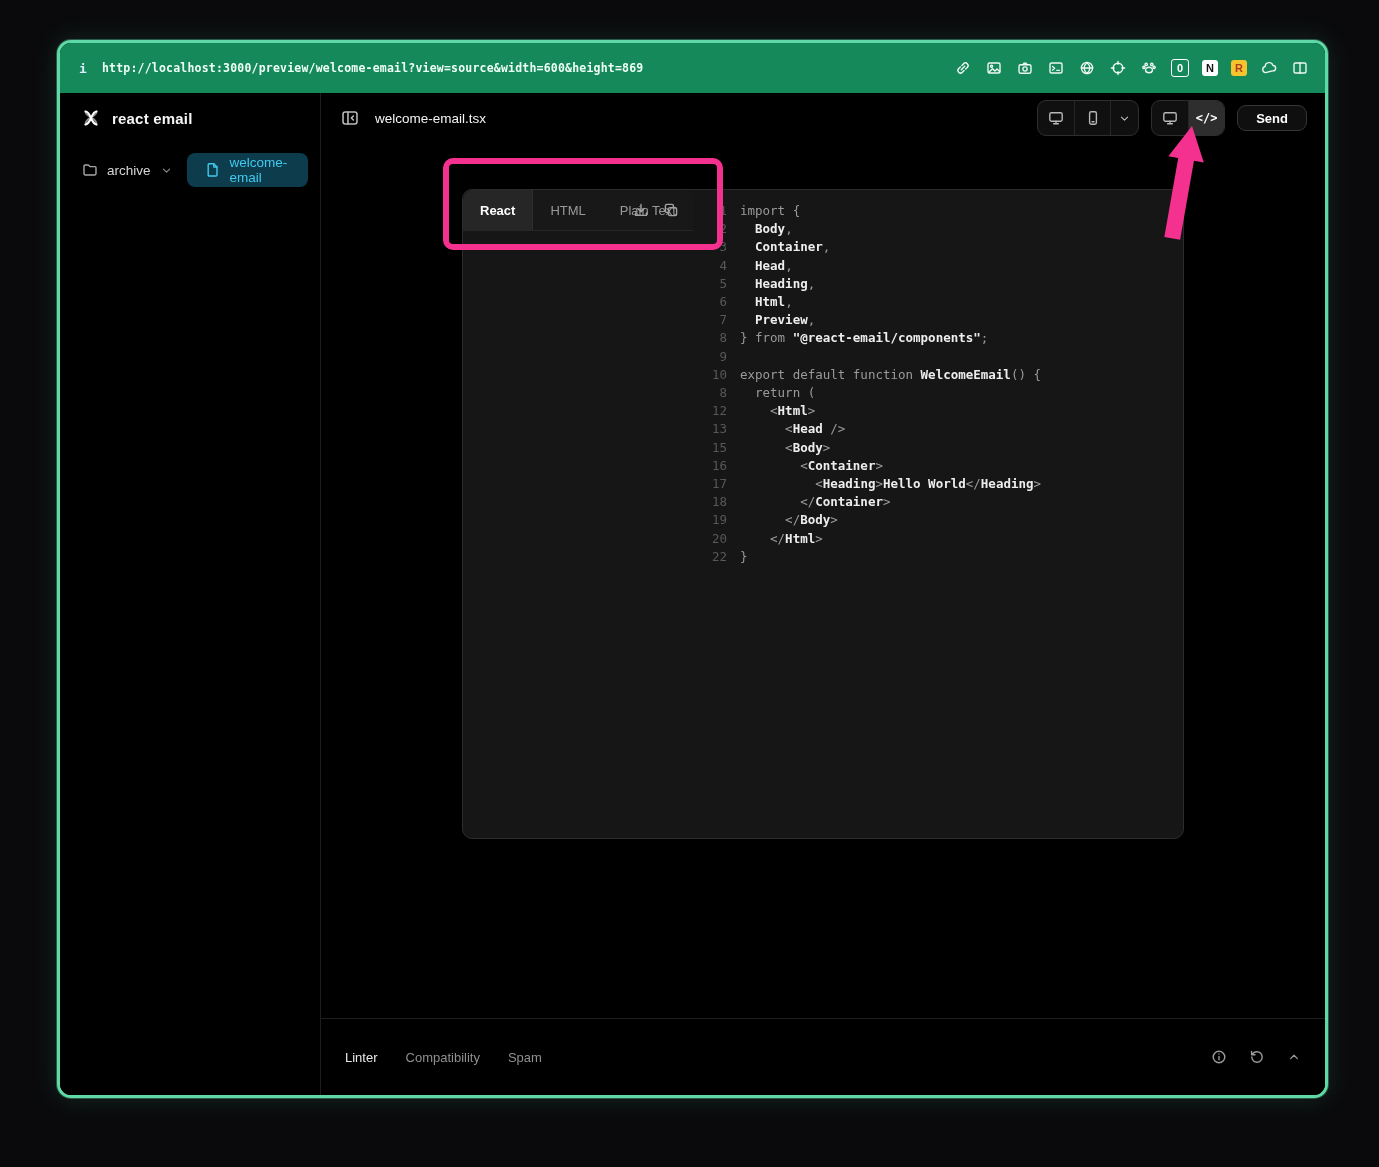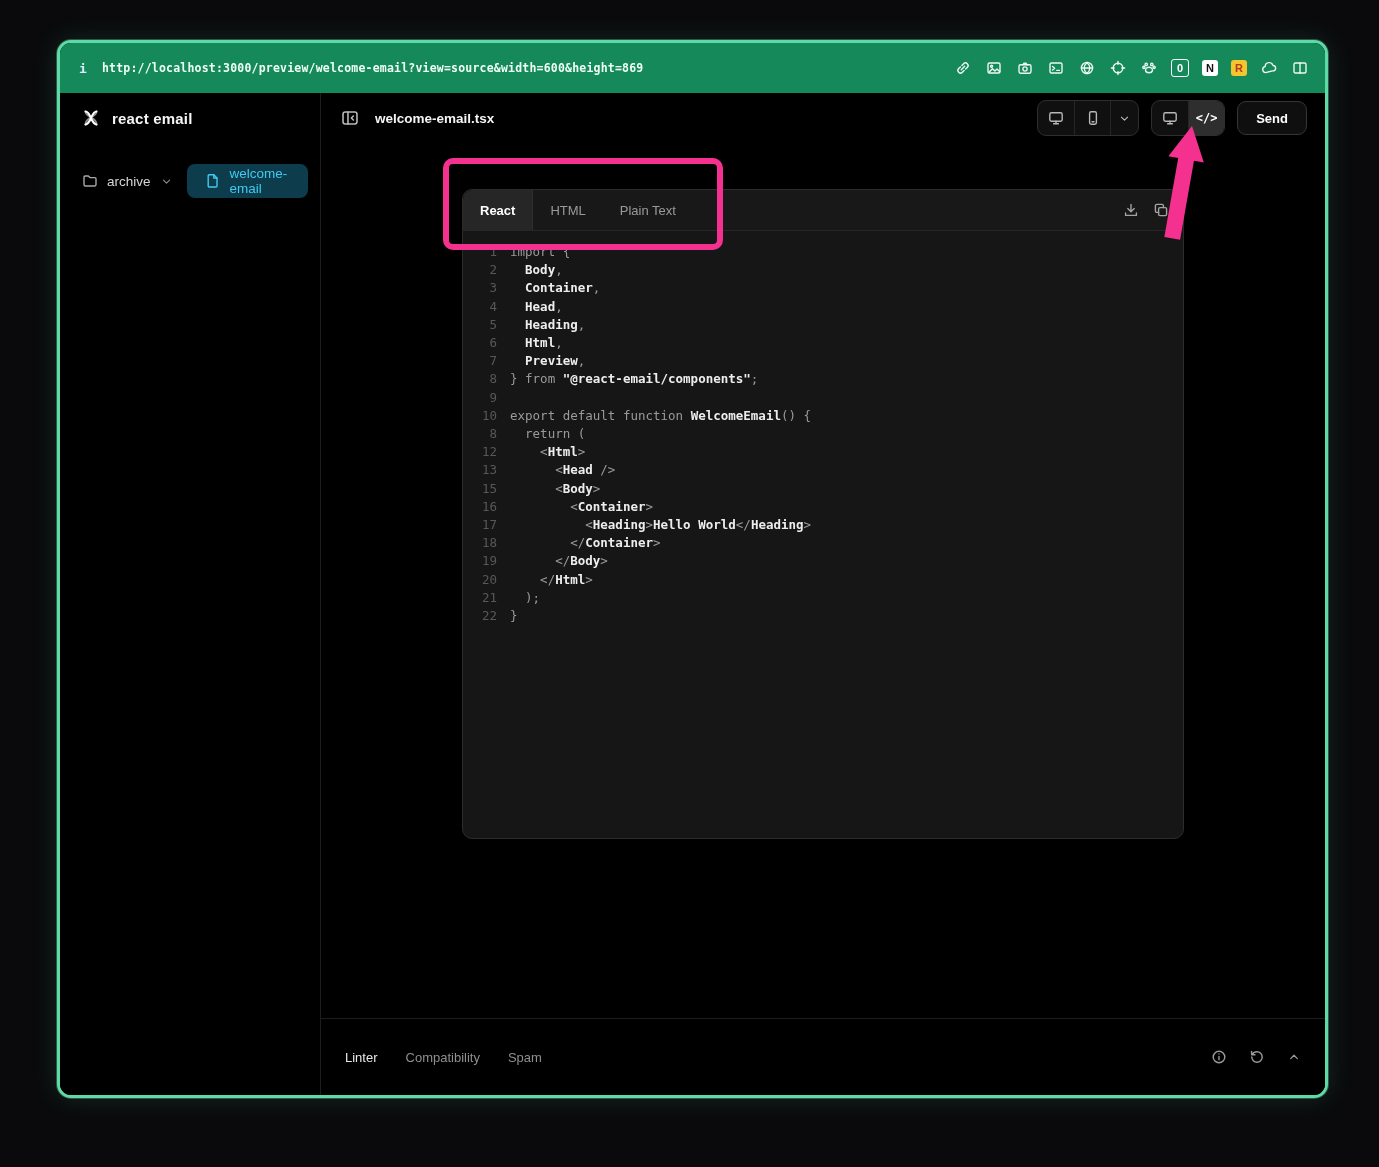--- a/index.html
+++ b/index.html
@@ -20,53 +20,53 @@
   .bicon{display:inline-flex;align-items:center;justify-content:center;width:18px;height:18px;color:rgba(255,255,255,.92);cursor:pointer;}
   .bicon.badge{font-size:11px;font-weight:bold;border-radius:3px;width:16px;height:16px;}
   .badge-notion{background:#fff;color:#141414;}
   .badge-reader{background:#f6c52d;color:#b03a22;}
   .badge-circle-zero{border:1.5px solid #fff;border-radius:50%;width:13px;height:13px;font-size:9px;color:#fff;}
 
   
   .app{flex:1;display:flex;min-height:0;background:#000;}
 
   
-  .sidebar{width:260px;flex:0 0 260px;border-right:1px solid #1d1d1d;display:flex;flex-direction:column;gap:11px;}
+  .sidebar{width:260px;flex:0 0 260px;border-right:1px solid #1d1d1d;display:flex;flex-direction:column;}
   .logo-row{height:50px;display:flex;align-items:center;gap:10px;padding:0 20px;color:#fff;}
   .logo-mark{display:inline-flex;color:#fff;}
   .logo-text{font-size:15px;font-weight:600;color:#f5f5f5;letter-spacing:.2px;}
   .nav{padding:10px 12px;display:flex;flex-direction:row;gap:4px;}
   .nav-item{height:34px;display:flex;align-items:center;gap:9px;padding:0 10px;border-radius:8px;
     font-size:13.5px;color:#d6d6d6;cursor:pointer;}
   .nav-item .chev{margin-left:auto;color:#8b8b8b;display:inline-flex;}
   .nav-item.selected{background:#0d3c4d;color:#41c9ef;padding-left:18px;}
   .nav-item.selected .row-icon{color:#41c9ef;}
   .row-icon{display:inline-flex;color:#a8a8a8;}
 
   
   .main{flex:1;display:flex;flex-direction:column;min-width:0;}
   .app-header{height:50px;flex:0 0 auto;display:flex;align-items:center;gap:14px;padding:0 18px;}
   .collapse-btn{display:inline-flex;color:#b9b9b9;cursor:pointer;background:none;border:none;padding:2px;}
-  .doc-title{font-size:13.5px;font-weight:700;color:#f4f4f4;}
+  .doc-title{font-size:13.5px;font-weight:400;color:#f4f4f4;}
   .header-right{margin-left:auto;display:flex;align-items:center;gap:12px;}
   .seg-group{display:flex;align-items:stretch;height:34px;border:1px solid #2e2e2e;border-radius:9px;
     background:#101010;overflow:hidden;}
   .seg-btn{display:flex;align-items:center;justify-content:center;width:36px;border:none;background:transparent;
     color:#b7b7b7;cursor:pointer;padding:0;}
   .seg-btn + .seg-btn{border-left:1px solid #262626;}
   .seg-btn.chev-seg{width:28px;}
   .seg-btn.active{background:#2e2e2e;color:#fff;}
   .code-glyph{font-family:"DejaVu Sans Mono",monospace;font-size:12px;font-weight:bold;}
-  .send-btn{height:34px;padding:0 18px;border:1px solid #363636;border-radius:9px;background:#0f0f0f;
+  .send-btn{height:26px;padding:0 18px;border:1px solid #363636;border-radius:9px;background:#0f0f0f;
     color:#fff;font-size:13px;font-weight:600;cursor:pointer;}
 
   
   .content{flex:1;position:relative;min-height:0;}
   .code-panel{position:absolute;left:50%;transform:translateX(-50%);top:46px;width:720px;height:648px;
-    background:#161616;border:1px solid #2c2c2c;border-radius:10px;display:flex;flex-direction:column;
+    background:#161616;border:1px solid #2c2c2c;border-radius:10px;display:flex;
     box-shadow:0 12px 34px rgba(0,0,0,.55);}
   .tabbar{height:40px;flex:0 0 auto;display:flex;align-items:stretch;border-bottom:1px solid #262626;
     position:relative;background:#181818;border-radius:10px 10px 0 0;}
   .tab{display:flex;align-items:center;padding:0 17px;font-size:13px;color:#9a9a9a;cursor:pointer;border:none;background:transparent;}
   .tab.active{background:#262626;color:#fff;font-weight:600;border-right:1px solid #2e2e2e;border-top-left-radius:10px;}
   .tab-actions{position:absolute;right:14px;top:0;height:100%;display:flex;align-items:center;gap:14px;}
   .tab-action{display:inline-flex;color:#a3a3a3;cursor:pointer;background:none;border:none;padding:0;}
   .code-area{flex:1;padding:12px 0;overflow:hidden;font-family:"DejaVu Sans Mono",monospace;font-size:12.5px;line-height:18.2px;}
   .code-line{display:flex;min-height:18.2px;}
   .ln{flex:0 0 34px;width:34px;text-align:right;padding-right:13px;color:#585858;user-select:none;}
@@ -336,24 +336,20 @@
                 </div>
                 <div class="code-line">
                   <span class="ln">19</span>
                   <span class="code-text"><span class="tok-d">      &lt;/</span><span class="tok-b">Body</span><span class="tok-d">&gt;</span></span>
                 </div>
                 <div class="code-line">
                   <span class="ln">20</span>
                   <span class="code-text"><span class="tok-d">    &lt;/</span><span class="tok-b">Html</span><span class="tok-d">&gt;</span></span>
                 </div>
                 <div class="code-line">
-                  <span class="ln">21</span>
-                  <span class="code-text"><span class="tok-d">  );</span></span>
-                </div>
-                <div class="code-line">
                   <span class="ln">22</span>
                   <span class="code-text"><span class="tok-d">}</span></span>
                 </div>
               </div>
           </div>
         </div>
 
         <div class="app-footer" id="footer-tabs">
           <button class="foot-tab active">Linter</button>
             <button class="foot-tab">Compatibility</button>

